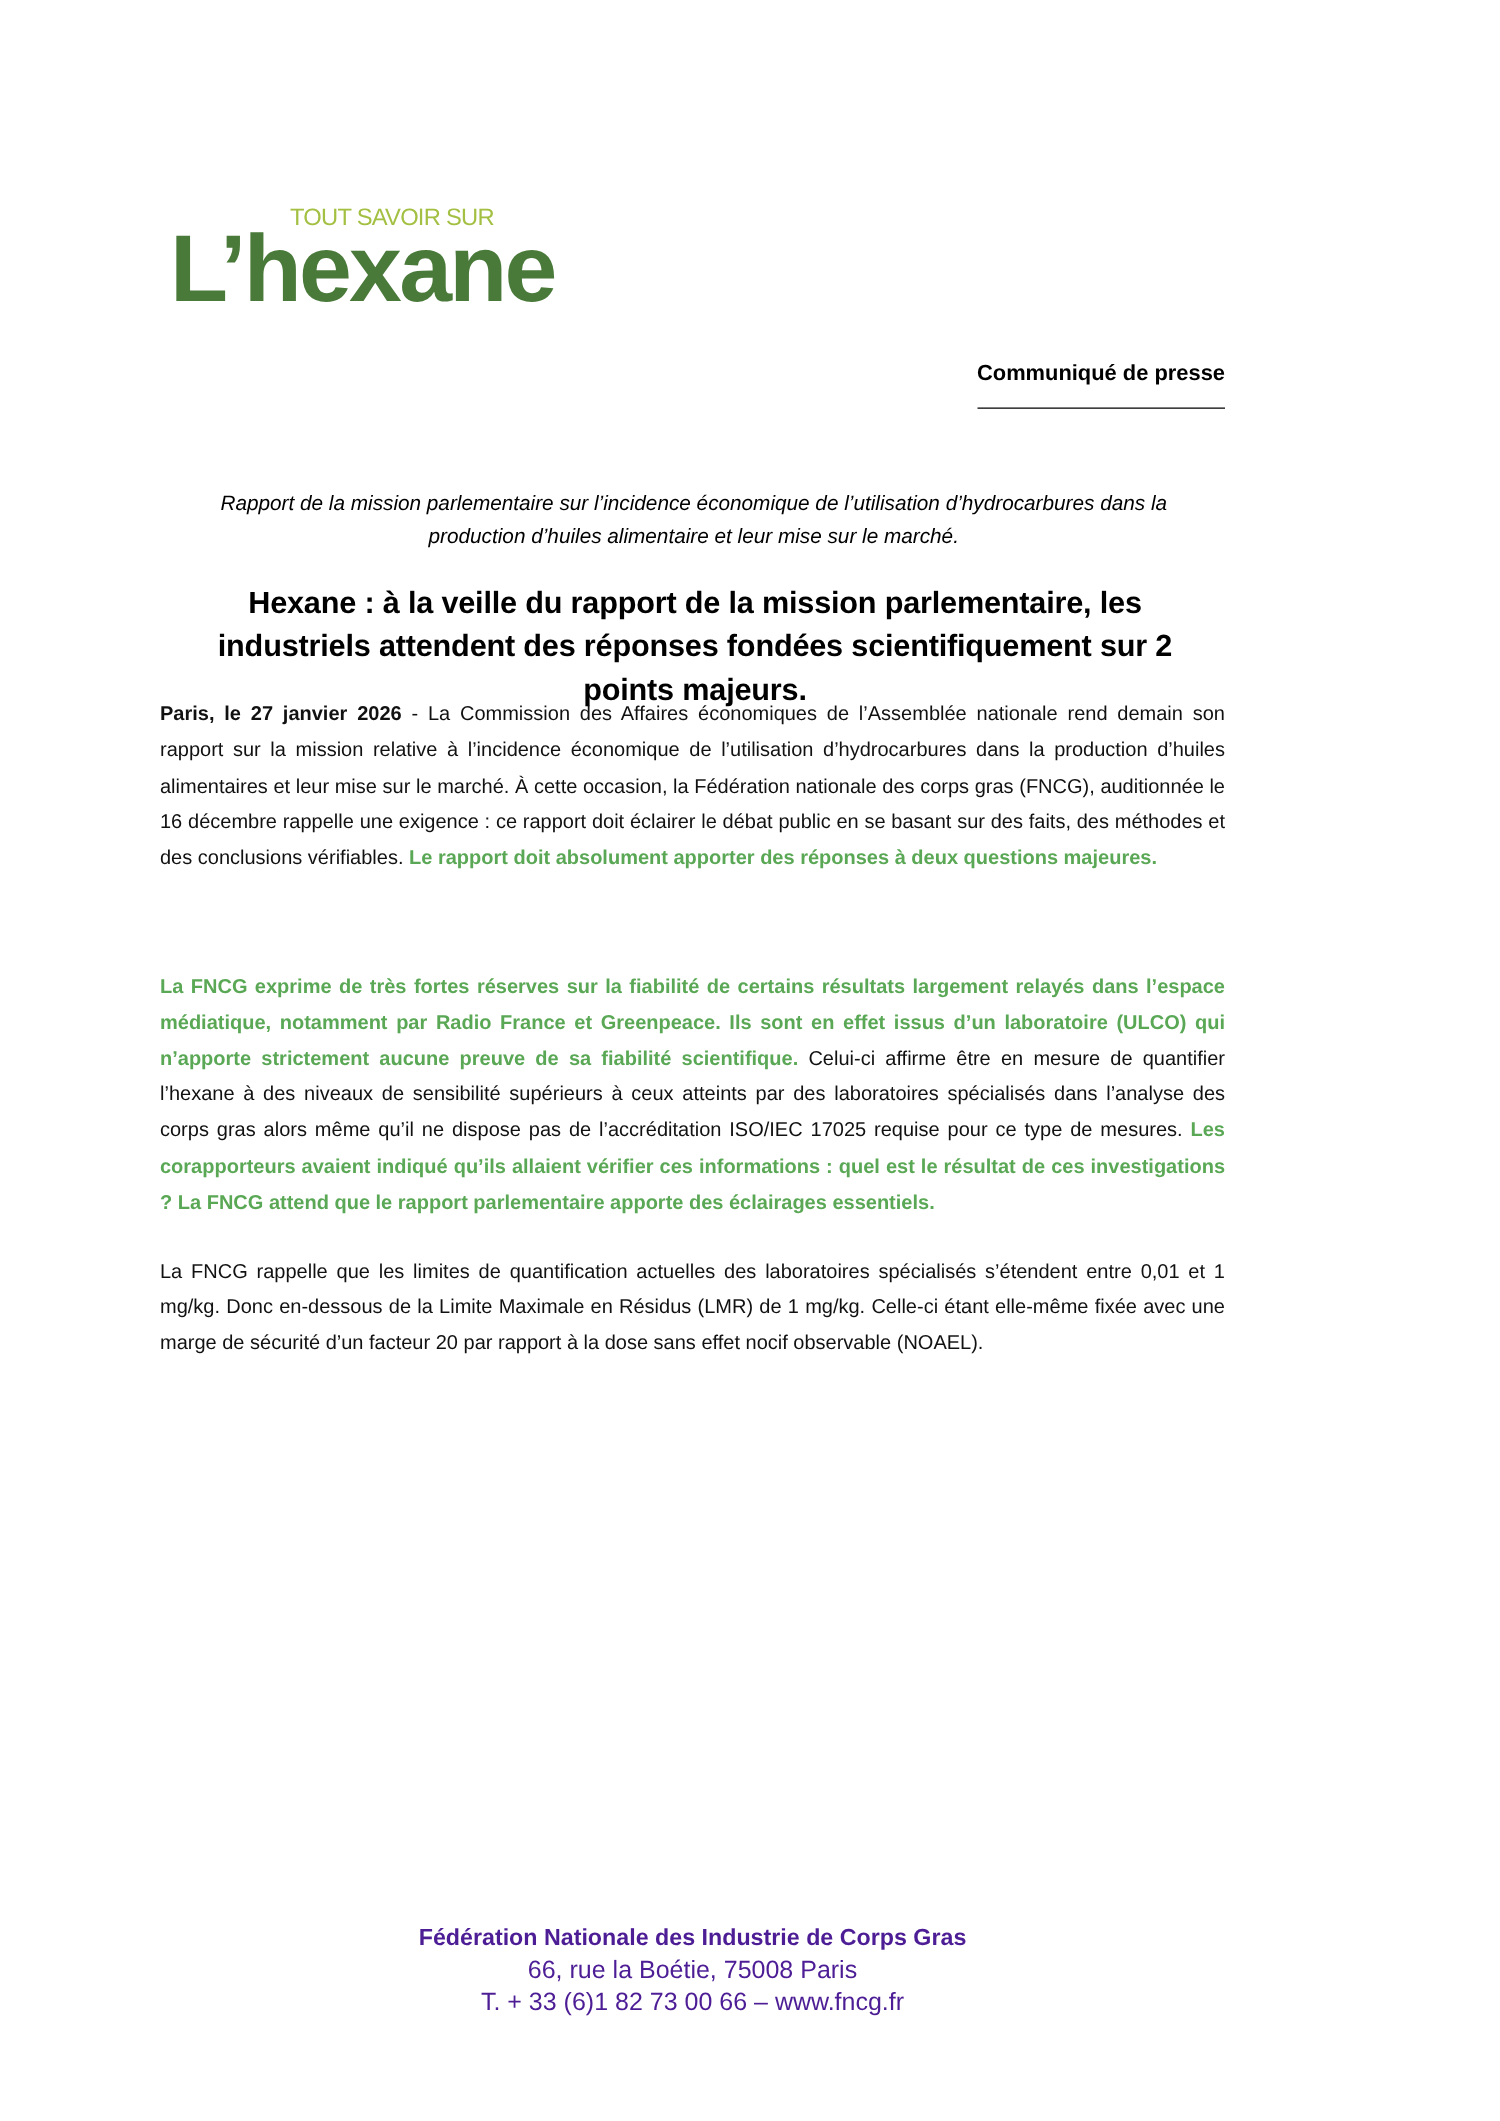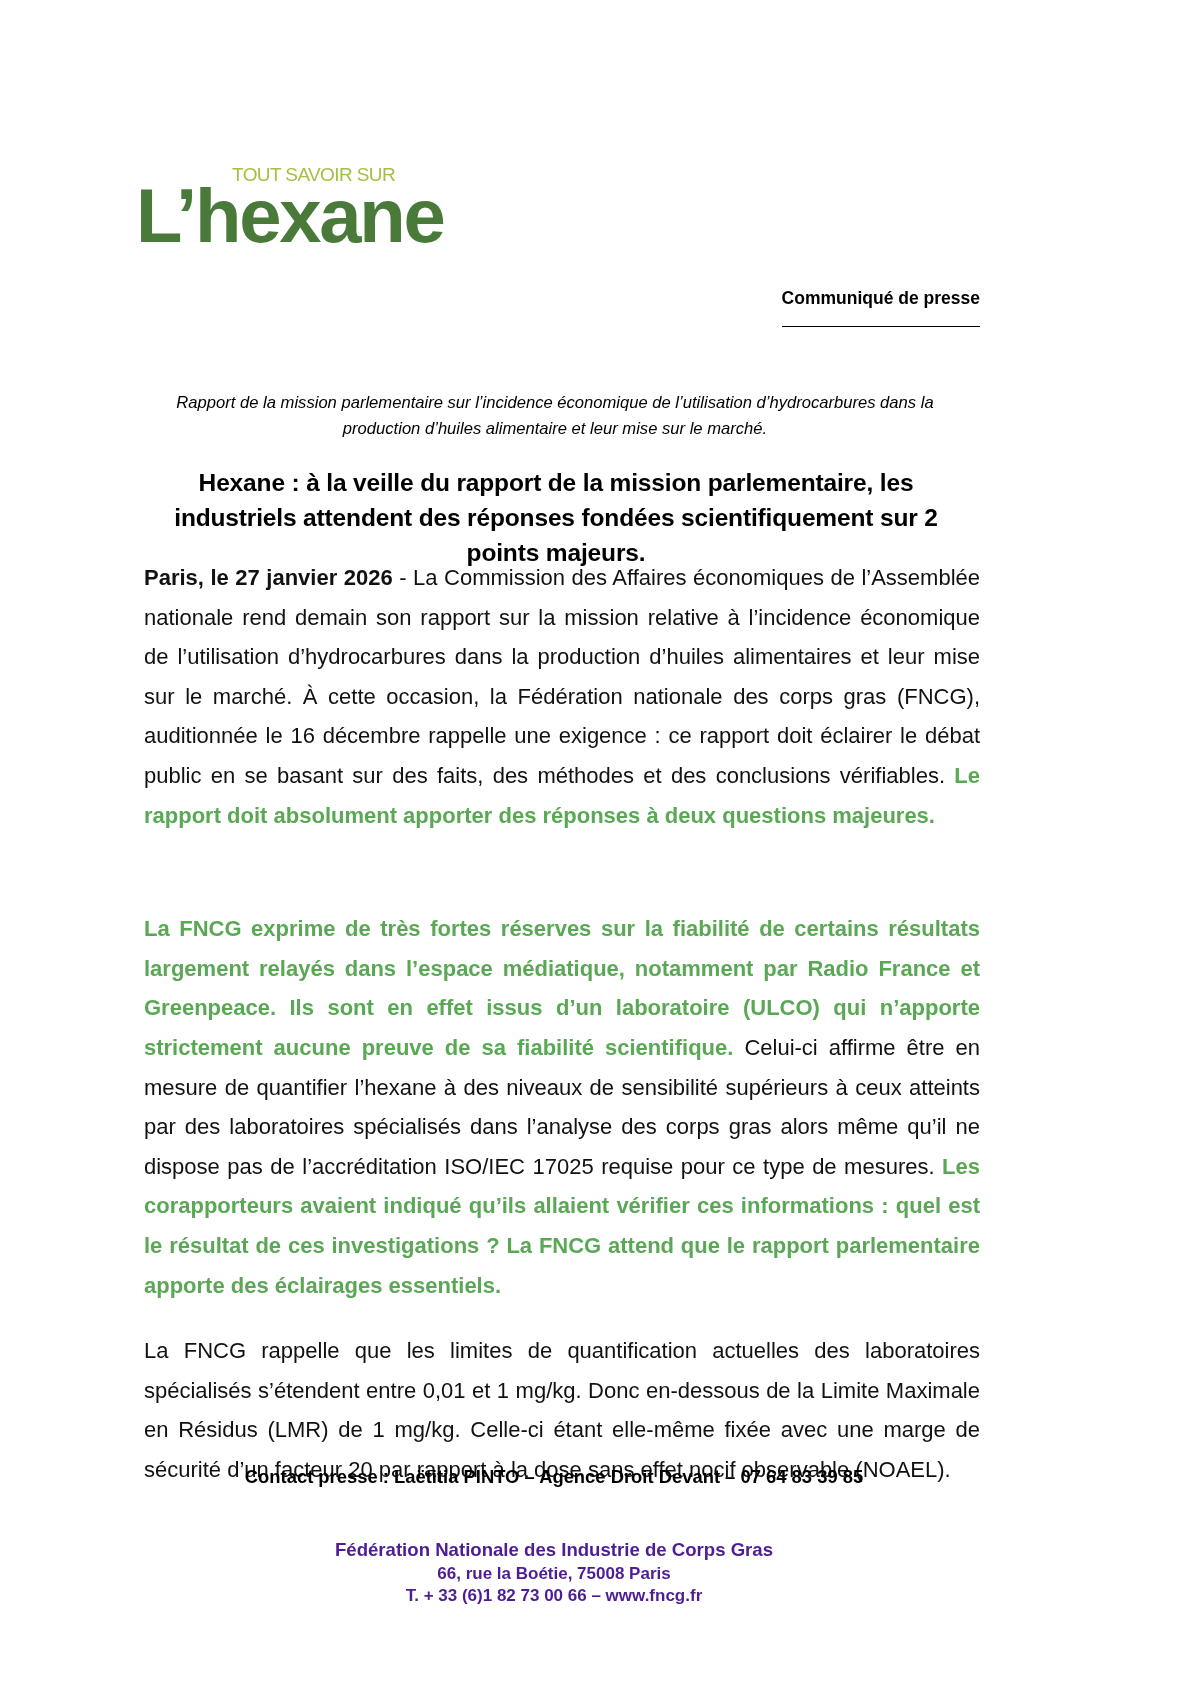--- a/index.html
+++ b/index.html
@@ -100,23 +100,23 @@
   }
 
   
   .body-col {
     position: absolute;
     left: 128px;
     top: 558px;
     width: 852px;
   }
   p.para {
-    margin: 0 0 0 16px;
+    margin: 0 0 0 0;
     text-align: justify;
-    font-size: 22px;
+    font-size: 16px;
     line-height: 1.80;
     color: #111;
   }
   .gap-lg { height: 48px; }
   .gap-md { height: 26px; }
 
   b.b { font-weight: 700; }
   .green-b { color: #5aa855; font-weight: 700; }
 
   .q-head {
@@ -151,22 +151,22 @@
     text-align: center;
     color: #4c1d95;
   }
   .footer-line1 {
     font-size: 18.6px;
     font-weight: 700;
     line-height: 1.38;
   }
   .footer-line2,
   .footer-line3 {
-    font-size: 17px;
-    font-weight: 700;
+    font-size: 20px;
+    font-weight: 400;
     line-height: 1.34;
   }
 </style>
 </head>
 <body>
 
 <div class="page">
 
   <div class="logo-block">
     <div class="logo-kicker">TOUT SAVOIR SUR</div>
@@ -190,21 +190,20 @@
 
     <div class="gap-md"></div>
 
     <p class="para"><span class="green-b">La FNCG exprime de très fortes réserves sur la fiabilité de certains résultats largement relayés dans l’espace médiatique, notamment par Radio France et Greenpeace. Ils sont en effet issus d’un laboratoire (ULCO) qui n’apporte strictement aucune preuve de sa fiabilité scientifique.</span><span> Celui-ci affirme être en mesure de quantifier l’hexane à des niveaux de sensibilité supérieurs à ceux atteints par des laboratoires spécialisés dans l’analyse des corps gras alors même qu’il ne dispose pas de l’accréditation ISO/IEC 17025 requise pour ce type de mesures. </span><span class="green-b">Les corapporteurs avaient indiqué qu’ils allaient vérifier ces informations : quel est le résultat de ces investigations ? La FNCG attend que le rapport parlementaire apporte des éclairages essentiels.</span></p>
 
     <div class="gap-md"></div>
 
     <p class="para">La FNCG rappelle que les limites de quantification actuelles des laboratoires spécialisés s’étendent entre 0,01 et 1 mg/kg. Donc en-dessous de la Limite Maximale en Résidus (LMR) de 1 mg/kg. Celle-ci étant elle-même fixée avec une marge de sécurité d’un facteur 20 par rapport à la dose sans effet nocif observable (NOAEL).</p>
   </div>
 
-  <div class="contact">Contact presse : Laëtitia PINTO – Agence Droit Devant – 07 64 83 39 85</div>
 
   <div class="footer">
     <div class="footer-line1">Fédération Nationale des Industrie de Corps Gras</div>
     <div class="footer-line2">66, rue la Boétie, 75008 Paris</div>
     <div class="footer-line3">T. + 33 (6)1 82 73 00 66 – www.fncg.fr</div>
   </div>
 
 </div>
 
 </body></html>

